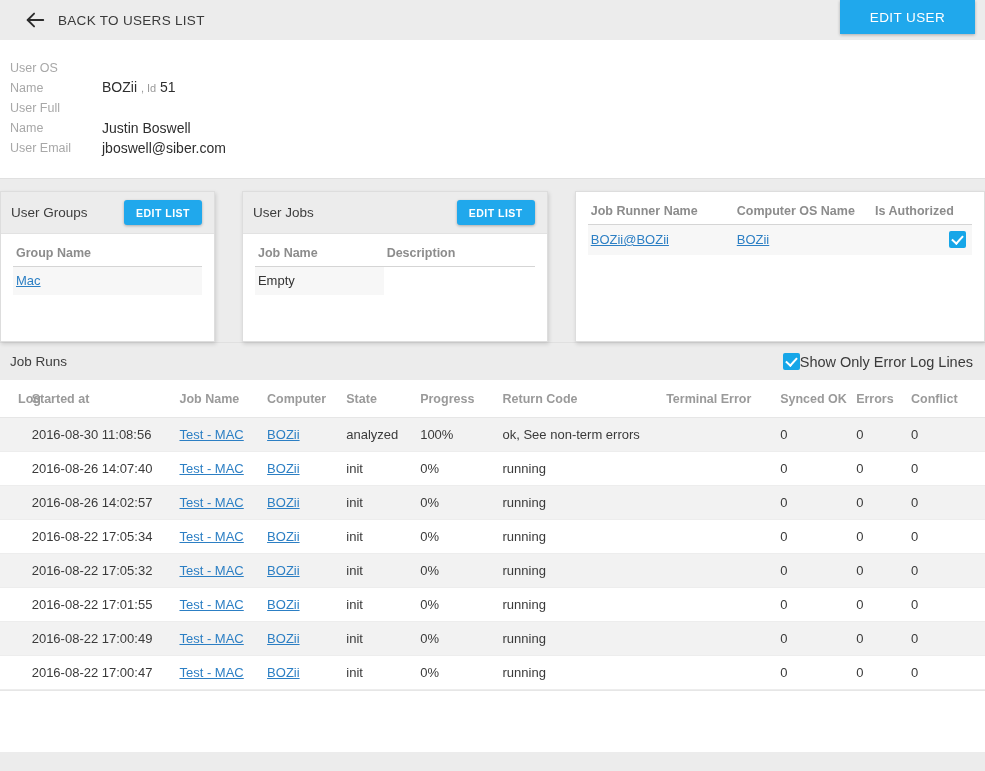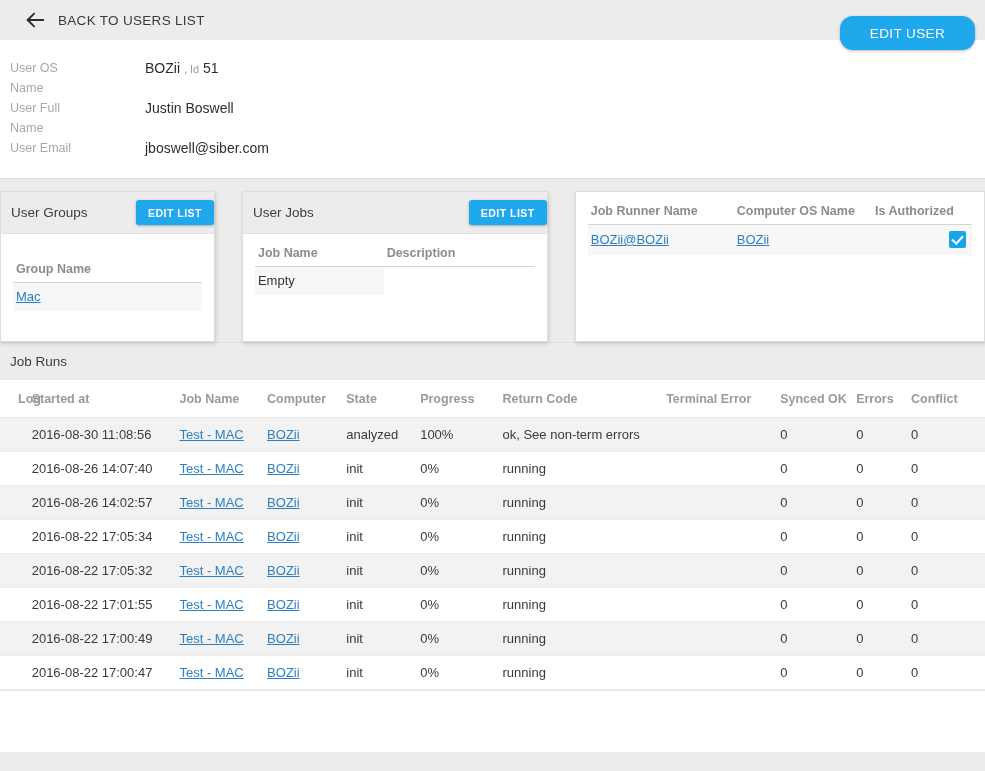--- a/index.html
+++ b/index.html
@@ -27,40 +27,40 @@
     cursor: pointer;
   }
   .back-arrow { width: 22px; height: 22px; display: block; }
   .back-label {
     font-size: 13.5px;
     color: #3a3a3a;
     letter-spacing: .3px;
   }
   .edit-user-btn {
     position: absolute;
-    right: 10px; top: 16px;
+    right: 10px; top: 0;
     width: 135px; height: 34px;
     background: #20a8ec;
     color: #ffffff;
     border: none;
-    border-radius: 13px;
+    border-radius: 0;
     font-family: "Liberation Sans", sans-serif;
     font-size: 13.5px;
     letter-spacing: .4px;
     cursor: pointer;
     box-shadow: 0 1px 3px rgba(0,0,0,.28);
   }
 
   
   .userinfo {
     background: #ffffff;
     padding: 18px 0 20px 0;
     border-bottom: 1px solid #e0e0e0;
   }
-  .info-row { display: flex; align-items: flex-start; line-height: 20px; gap: 43px; }
+  .info-row { display: flex; align-items: flex-end; line-height: 20px; }
   .info-label {
     width: 92px;
     padding-left: 10px;
     color: #a8a8a8;
     font-size: 12.5px;
   }
   .info-value {
     color: #2e2e2e;
     font-size: 14px;
     padding-left: 10px;
@@ -76,36 +76,36 @@
     background: #ececec;
     height: 163px;
   }
   .card {
     background: #ffffff;
     border: 1px solid #dddddd;
     box-shadow: 1px 2px 4px rgba(0,0,0,.14);
     display: flex;
     flex-direction: column;
   }
-  .card.c1 { width: 220px; margin-left: 0; gap: 16px; }
+  .card.c1 { width: 220px; margin-left: 0; }
   .card.c2 { width: 313px; }
   .card.c3 { width: 420px; }
   .card-head {
     height: 42px;
     background: #ececec;
     border-bottom: 1px solid #e2e2e2;
     display: flex;
     align-items: center;
     padding: 0 10px;
     position: relative;
   }
   .card-title { font-size: 13.5px; color: #3d3d3d; }
   .edit-list-btn {
     position: absolute;
-    right: 0;
+    right: 12px;
     width: 78px; height: 25px;
     background: #20a8ec;
     color: #fff;
     border: none;
     border-radius: 3px;
     font-family: "Liberation Sans", sans-serif;
     font-size: 10.5px;
     font-weight: bold;
     letter-spacing: .5px;
     cursor: pointer;
@@ -316,20 +316,24 @@
           </td>
         </tr>
           </tbody>
       </table>
     </div>
   </div>
 </div>
 
 <div class="jobruns-head">
   <span class="jobruns-title">Job Runs</span>
+  <label class="err-toggle">
+    <span class="chk-blue"></span>
+    <span class="lbl">Show Only Error Log Lines</span>
+  </label>
 </div>
 
 <div class="runs-wrap">
   <table class="runs-table">
     <thead>
       <tr>
         <th class="col-log">Log</th>
         <th class="col-started">Started at</th>
         <th class="col-job">Job Name</th>
         <th class="col-comp">Computer</th>

